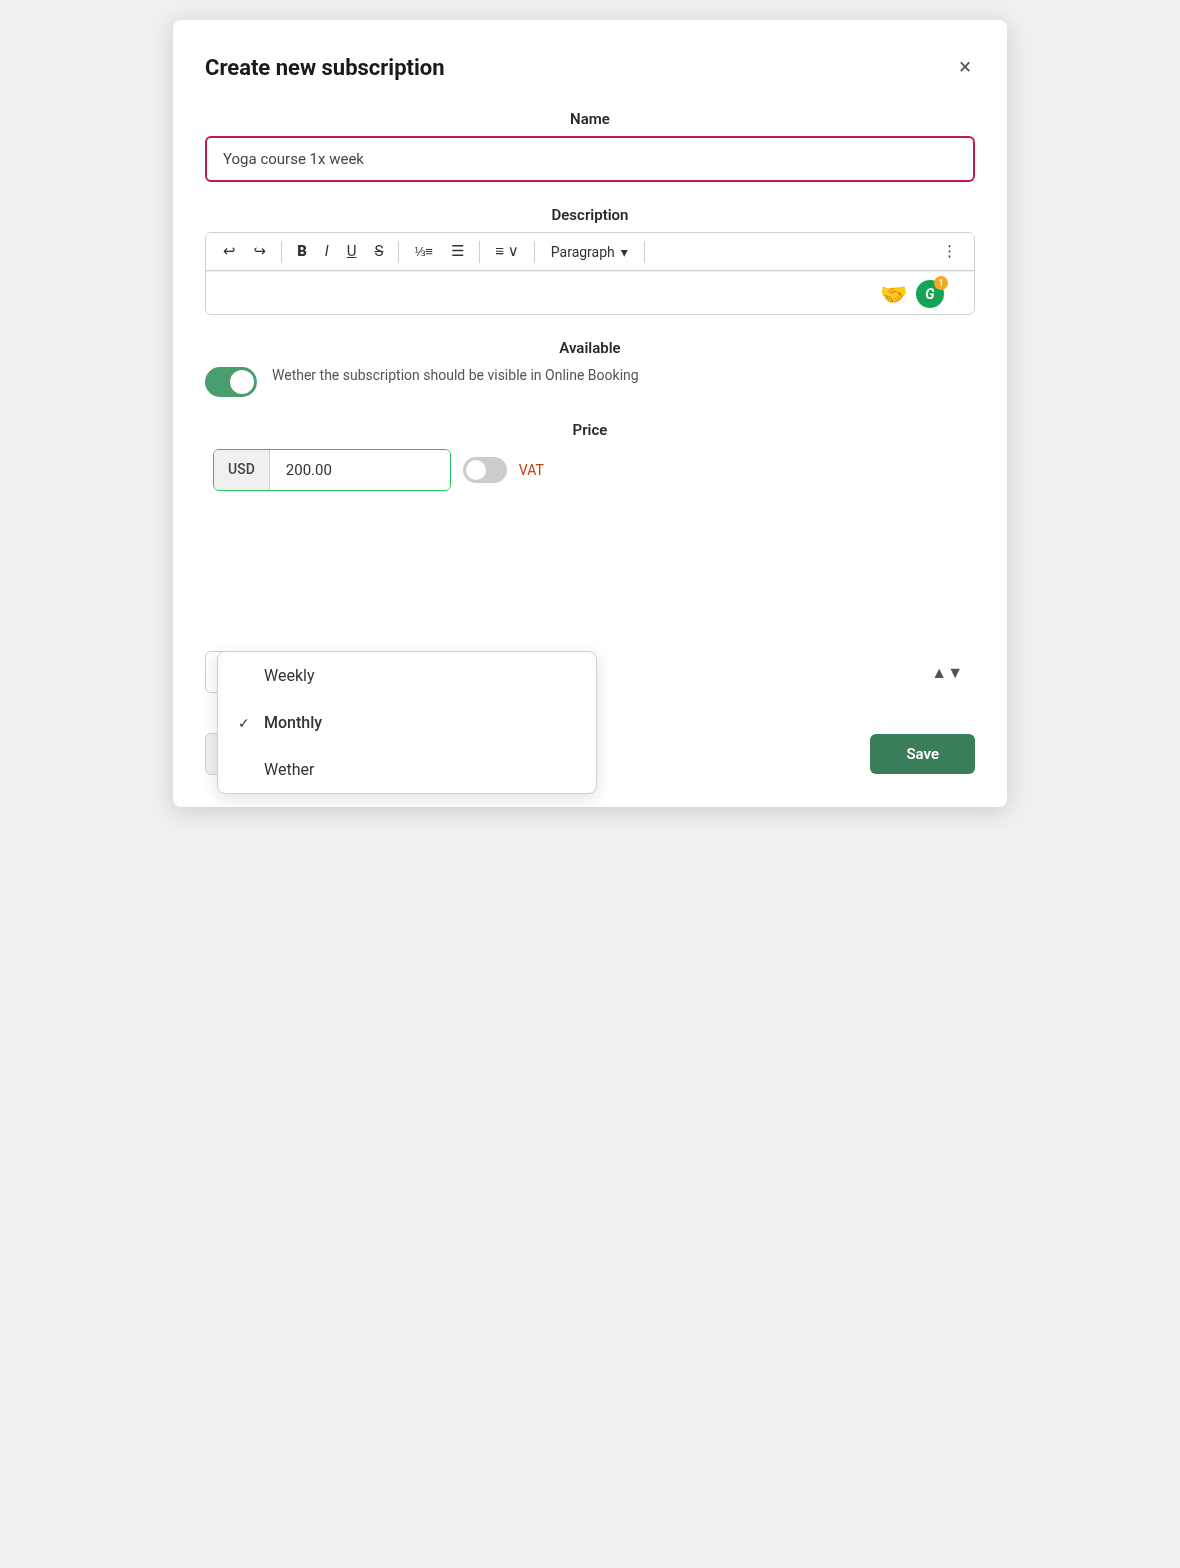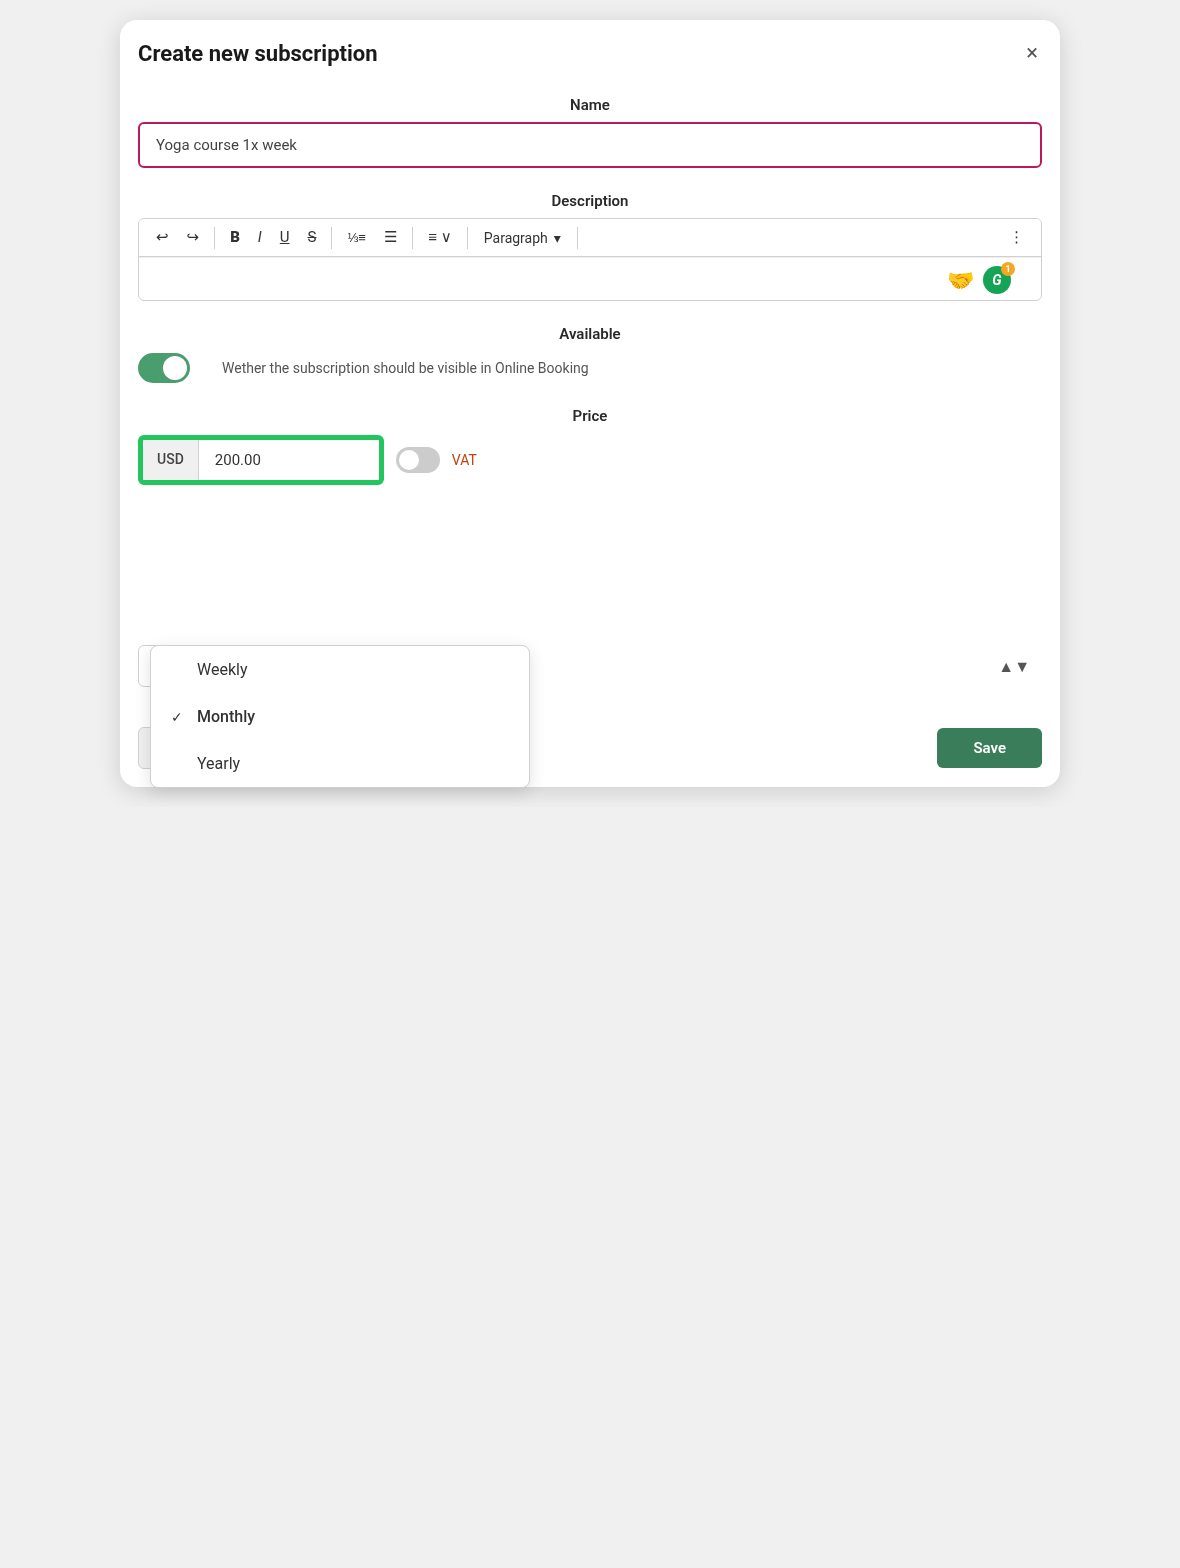--- a/index.html
+++ b/index.html
@@ -12,23 +12,23 @@
     body {
       background: #f0f0f0;
       display: flex;
       justify-content: center;
       align-items: flex-start;
       padding: 20px;
     }
 
     .modal {
       background: #ffffff;
-      border-radius: 17px;
-      width: 940px;
-      padding: 18px;
+      border-radius: 8px;
+      width: 834px;
+      padding: 32px;
       box-shadow: 0 4px 24px rgba(0,0,0,0.15);
       position: relative;
     }
 
     .modal-header {
       display: flex;
       justify-content: space-between;
       align-items: center;
       margin-bottom: 28px;
     }
@@ -191,22 +191,22 @@
       cursor: se-resize;
       opacity: 0.5;
     }
 
     .available-section {
       margin-bottom: 24px;
     }
 
     .available-row {
       display: flex;
-      align-items: center;
-      gap: 32px;
+      align-items: flex-start;
+      gap: 15px;
       margin-top: 10px;
     }
 
     .toggle {
       position: relative;
       width: 52px;
       height: 30px;
       flex-shrink: 0;
     }
 
@@ -249,23 +249,24 @@
 
     .price-row {
       display: flex;
       align-items: center;
       gap: 12px;
       margin-top: 10px;
     }
 
     .price-input-wrapper {
       display: flex;
-      border: 5px solid #22c55e;
+      border: 1px solid #22c55e;
       border-radius: 6px;
       overflow: hidden;
+      margin-left: 8px;
     }
 
     .price-currency-label {
       background: #f0f0f0;
       padding: 11px 14px;
       font-size: 14px;
       font-weight: 500;
       color: #444;
       border-right: 1px solid #d0d0d0;
     }
@@ -497,21 +498,21 @@
       <div class="dropdown-item">
         <span class="checkmark"></span>
         <span>Weekly</span>
       </div>
       <div class="dropdown-item selected">
         <span class="checkmark">✓</span>
         <span>Monthly</span>
       </div>
       <div class="dropdown-item">
         <span class="checkmark"></span>
-        <span>Yearly</span>
+        <span>Wether</span>
       </div>
     </div>
     <div style="margin-top: 160px;">
       <div class="dropdown-select-wrapper">
         <select class="dropdown-select">
           <option value="weekly">Weekly</option>
           <option value="monthly" selected="">Monthly</option>
           <option value="yearly">Yearly</option>
         </select>
         <span class="dropdown-arrow">▲▼</span>

